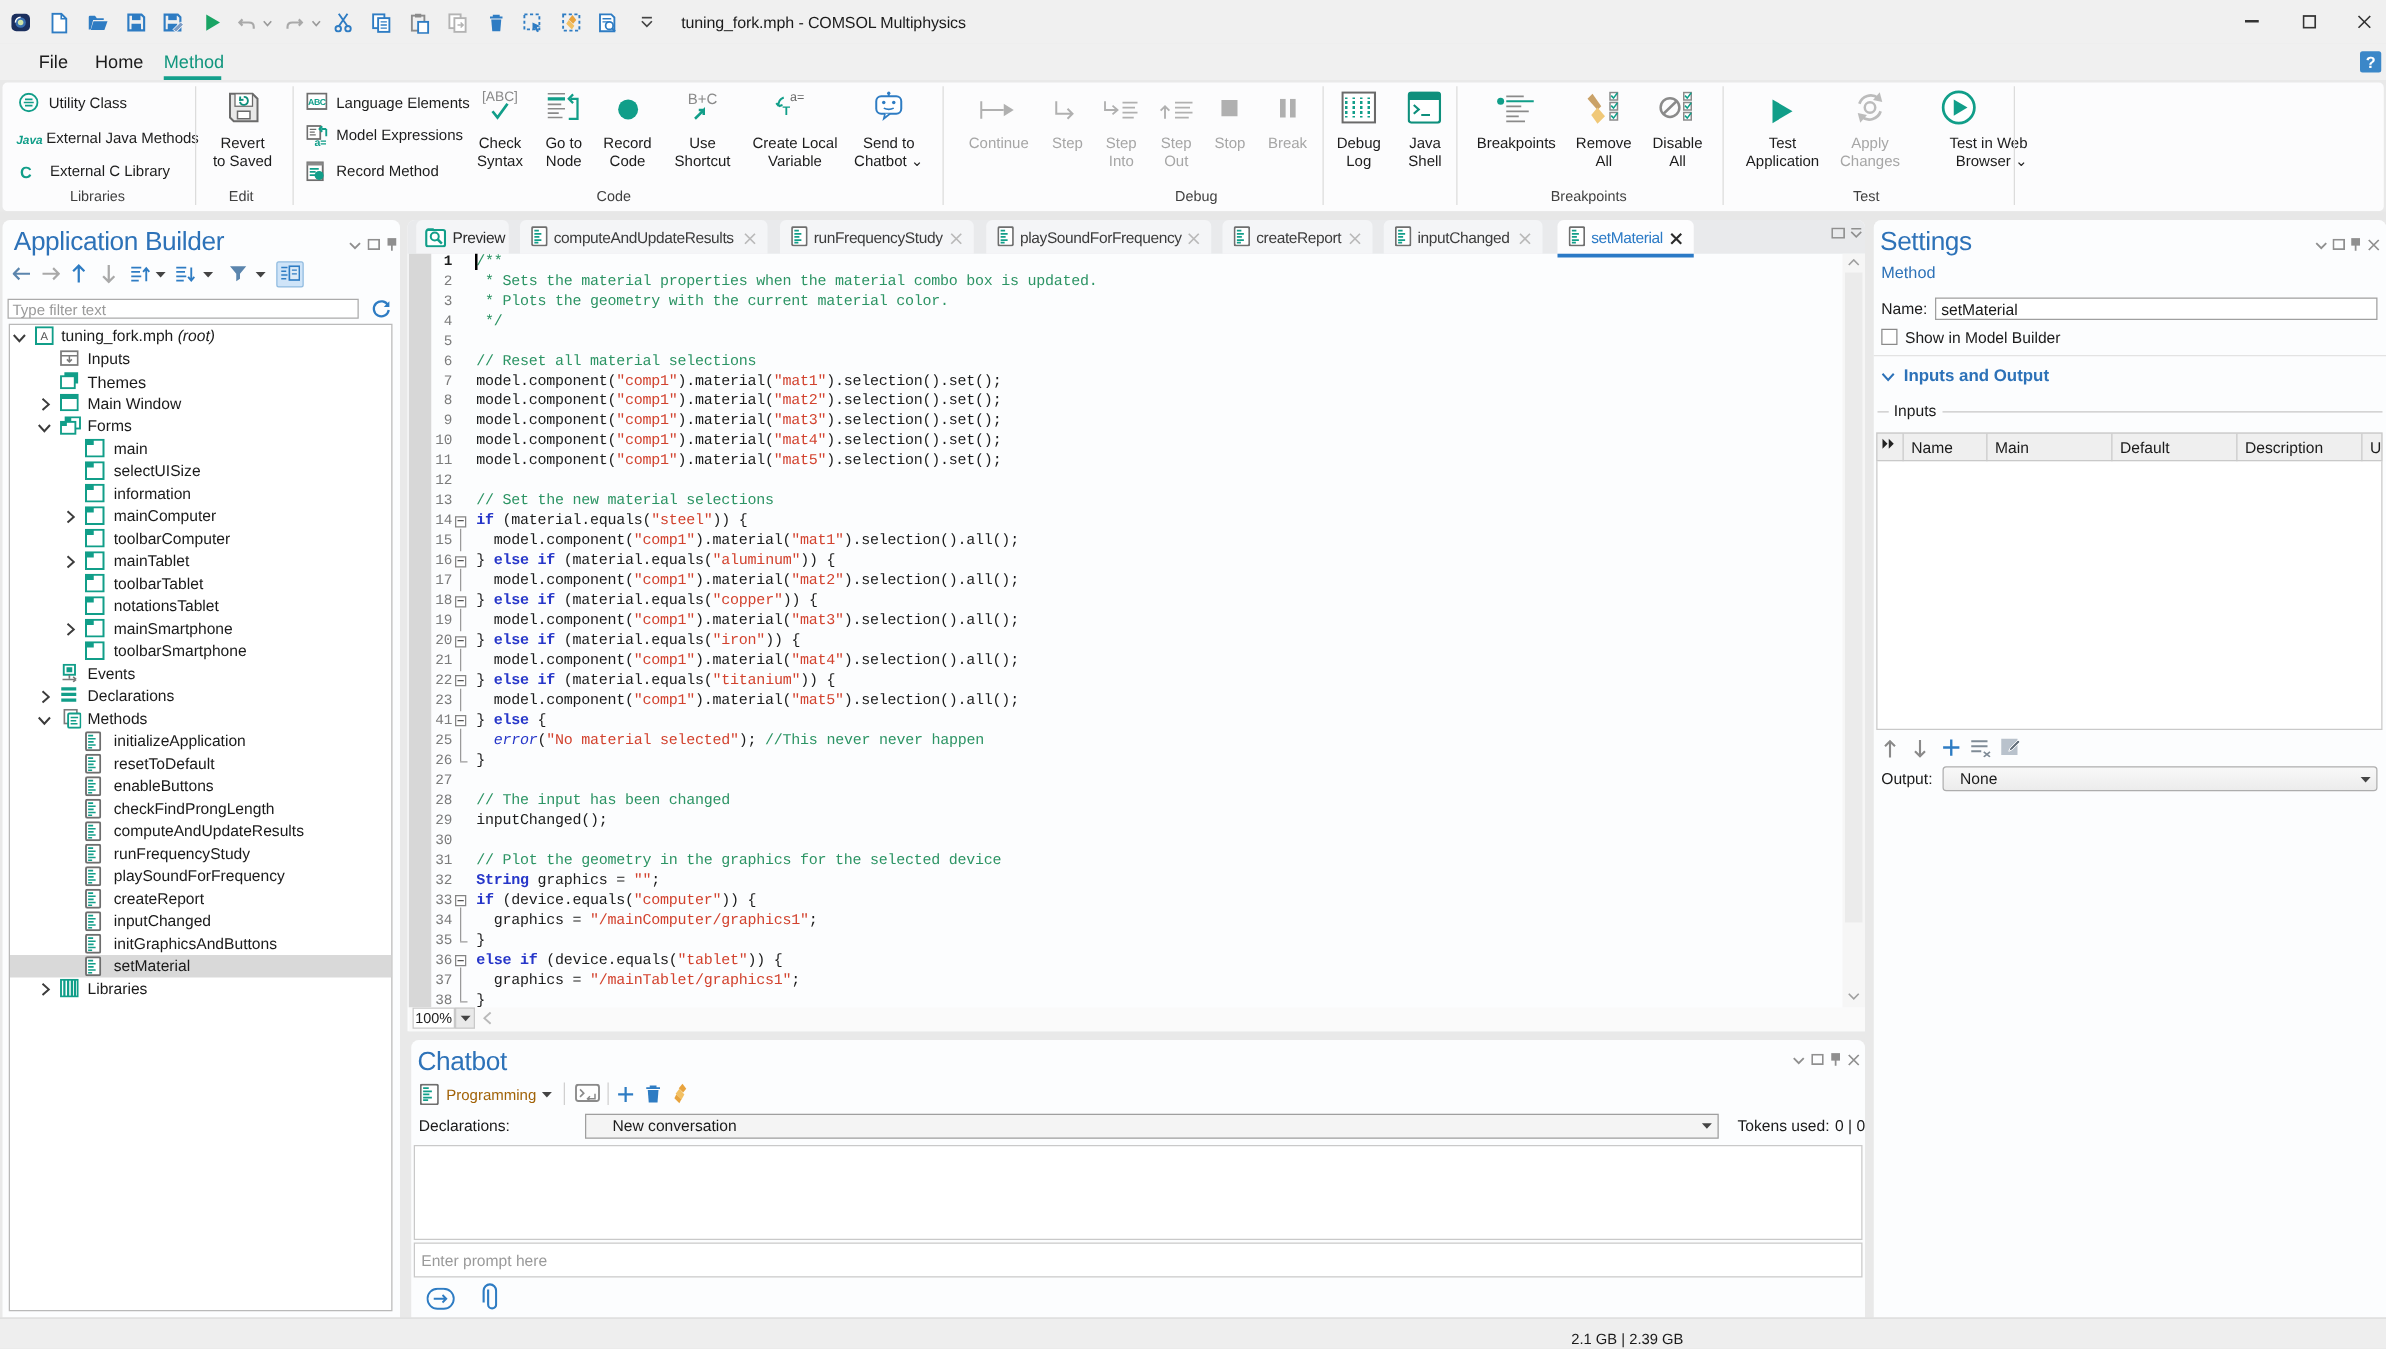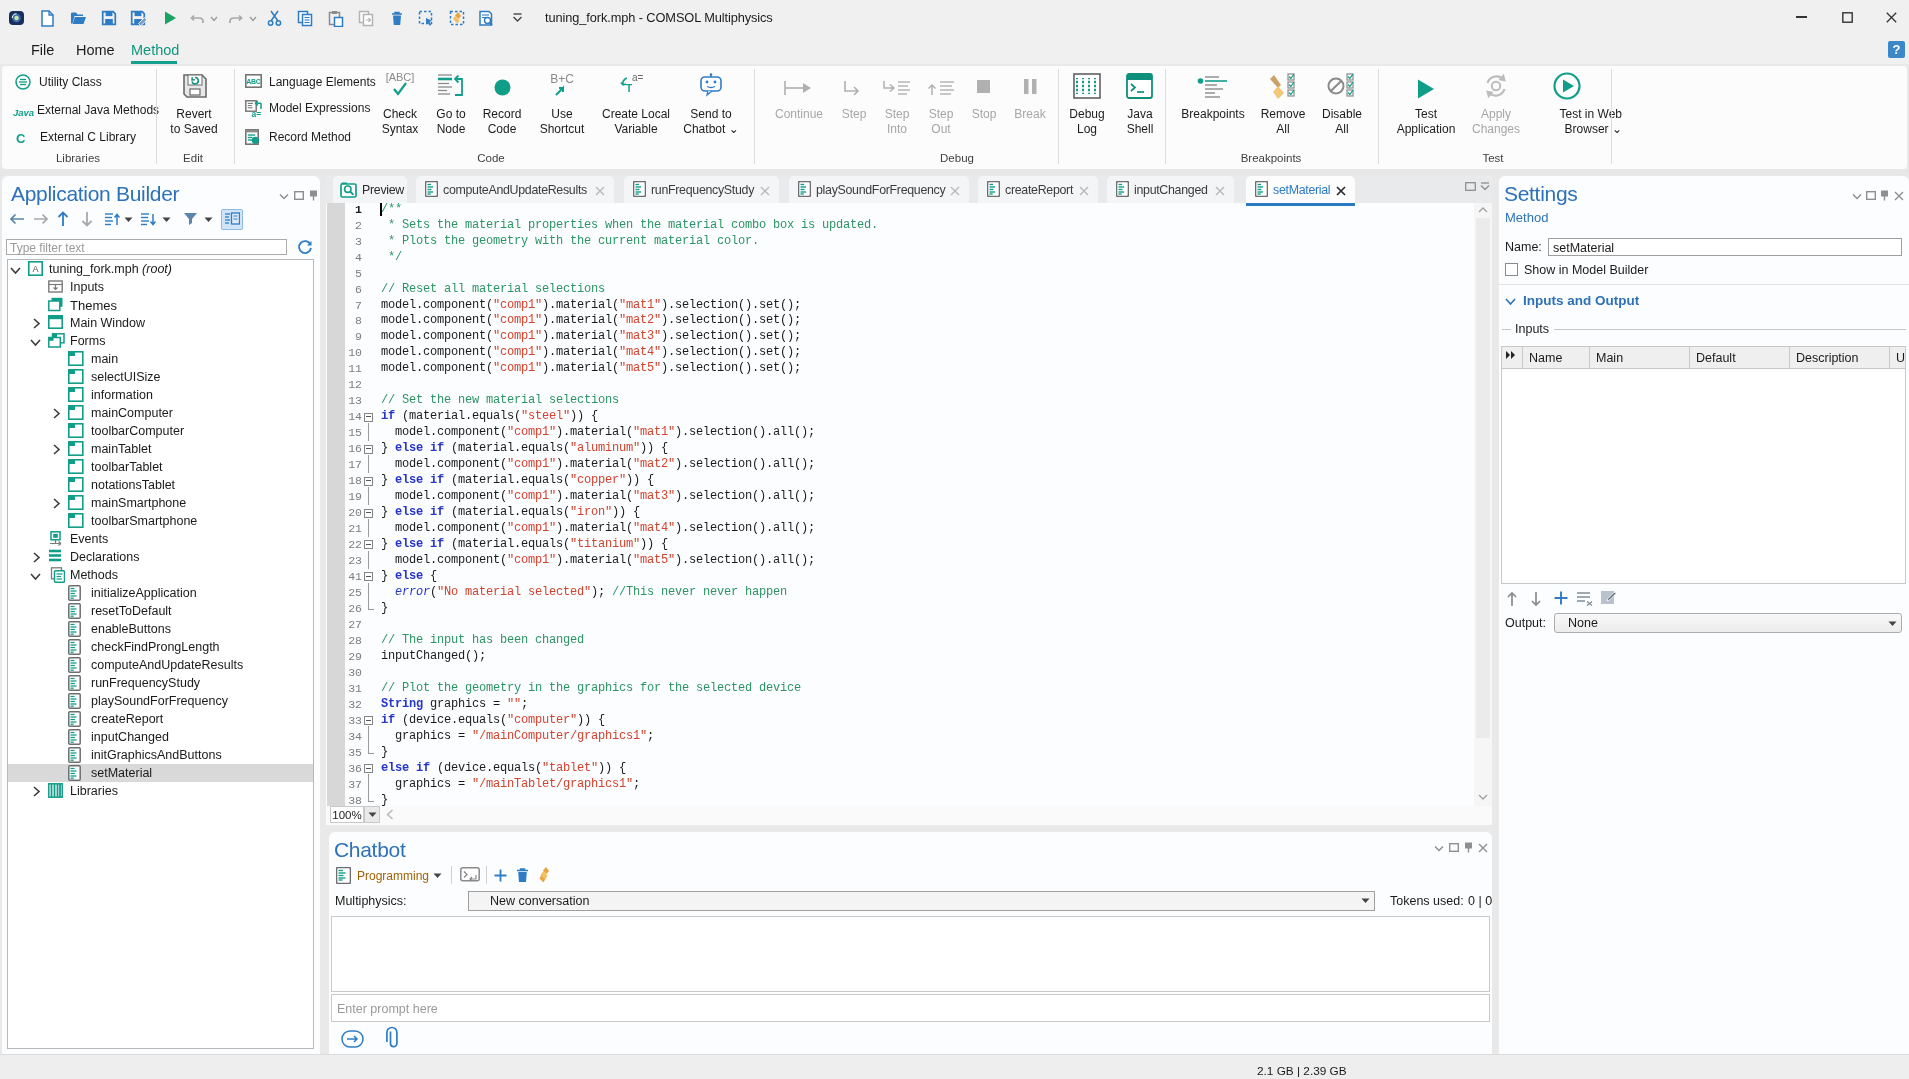--- a/index.html
+++ b/index.html
@@ -1242,21 +1242,21 @@
       <path d="M2.2 5 L3 15 L10 15 L10.8 5 Z" fill="#2e7cc3"></path>
     </svg>
   </span>
 <span class="abs" style="left:537px;top:866px">
     <svg width="14" height="18" viewBox="0 0 14 18" style="">
       <path d="M9 1 L12 5 L9.5 8 L6 4.5 Z" fill="#e8a33d"></path>
       <path d="M6.5 5 L10.5 9.5 L8 14 L3.5 9 Z" fill="#f2c063"></path>
       <path d="M4 9.5 L8 13.5 L6.5 16.5 L2.5 12.5 Z" fill="#e8a33d"></path>
     </svg>
   </span>
-<div class="abs" style="left:335px;top:894px;font-size:12.5px;color:#1a1a1a">Multiphysics:</div>
+<div class="abs" style="left:335px;top:894px;font-size:12.5px;color:#1a1a1a">Declarations:</div>
 <div class="abs" style="left:468px;top:891px;width:907px;height:20px;background:#f4f4f4;border:1px solid #9f9f9f"></div>
 <div class="abs" style="left:490px;top:894px;font-size:12.5px;color:#1a1a1a">New conversation</div>
 <span class="abs" style="left:1361px;top:898px">
     <svg width="9" height="6" viewBox="0 0 9 6" style="">
       <path d="M0.5 0.5 L4.5 5 L8.5 0.5 Z" fill="#444"></path>
     </svg>
   </span>
 <div class="abs" style="left:1390px;top:894px;font-size:12.5px;color:#1a1a1a">Tokens used:</div>
 <div class="abs" style="left:1468px;top:894px;font-size:12.5px;color:#1a1a1a">0 | 0</div>
 <div class="abs" style="left:331px;top:916px;width:1159px;height:76px;background:#fff;border:1px solid #c9c9c9"></div>

